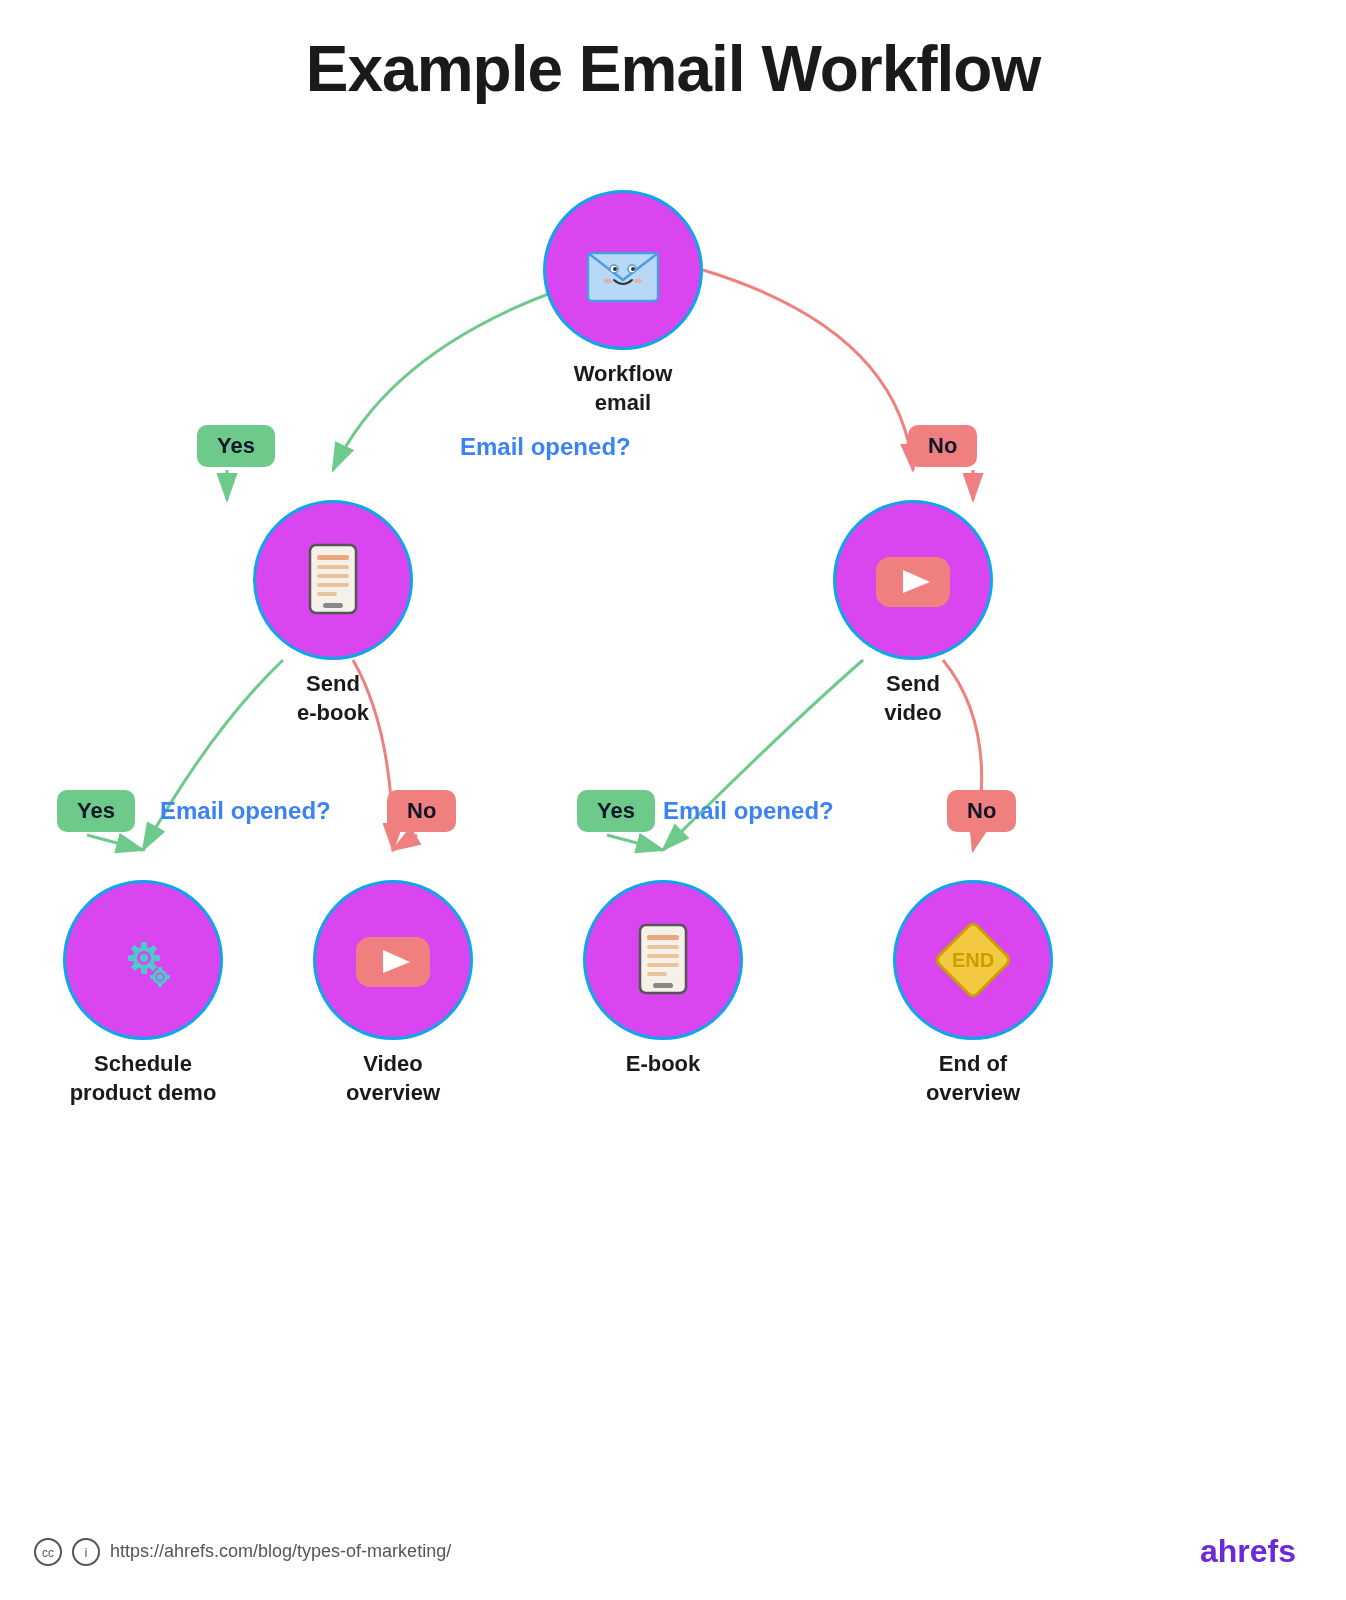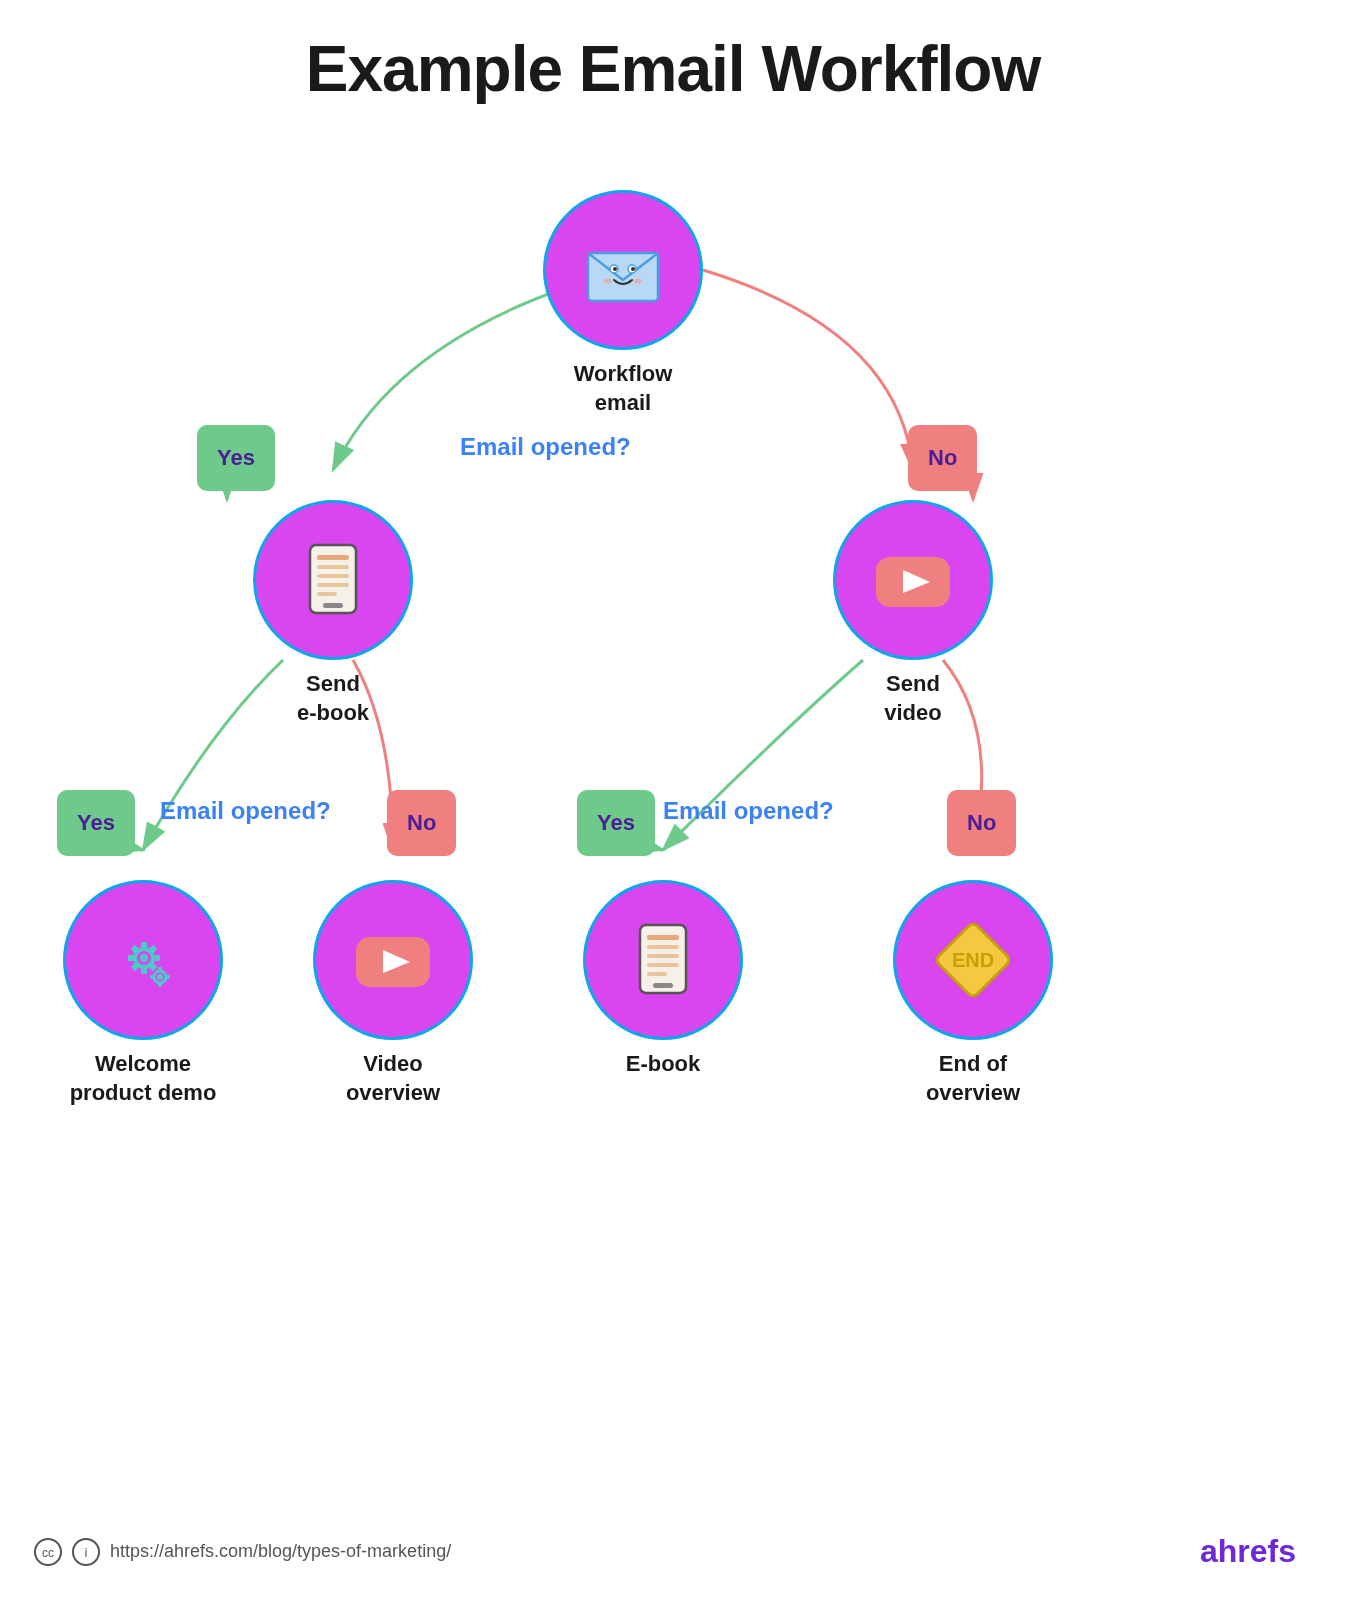--- a/index.html
+++ b/index.html
@@ -63,24 +63,24 @@
       font-weight: 700;
       text-align: center;
       color: #1a1a1a;
       line-height: 1.3;
     }
 
     
     .badge {
       position: absolute;
       border-radius: 10px;
-      padding: 20px 20px;
+      padding: 8px 20px;
       font-size: 22px;
       font-weight: 700;
-      color: #4c1d95;
+      color: #0f172a;
     }
     .badge-yes { background: #6dca8a; }
     .badge-no  { background: #f08080; }
 
     
     .question-text {
       position: absolute;
       font-size: 24px;
       font-weight: 700;
       color: #3b82f6;
@@ -264,21 +264,21 @@
         <g transform="translate(50,50)">
           <circle cx="12" cy="12" r="6" fill="none" stroke="#4ec9c9" stroke-width="3"></circle>
           <circle cx="12" cy="12" r="3" fill="#4ec9c9"></circle>
           <rect x="10" y="2" width="4" height="5" rx="1" fill="#4ec9c9"></rect>
           <rect x="10" y="17" width="4" height="5" rx="1" fill="#4ec9c9"></rect>
           <rect x="2" y="10" width="5" height="4" rx="1" fill="#4ec9c9"></rect>
           <rect x="17" y="10" width="5" height="4" rx="1" fill="#4ec9c9"></rect>
         </g>
       </svg>
     </div>
-    <div class="node-label" style="white-space:pre-line;">Welcome
+    <div class="node-label" style="white-space:pre-line;">Schedule
 product demo</div>
   </div>
 
   <div class="node" style="left:313px; top:750px;">
     <div class="circle-node">
       <svg class="icon-svg" viewBox="0 0 90 90">
         <rect x="8" y="22" width="74" height="50" rx="14" fill="#f08080"></rect>
         <polygon points="35,35 35,58 62,47" fill="#fff"></polygon>
       </svg>
     </div>

